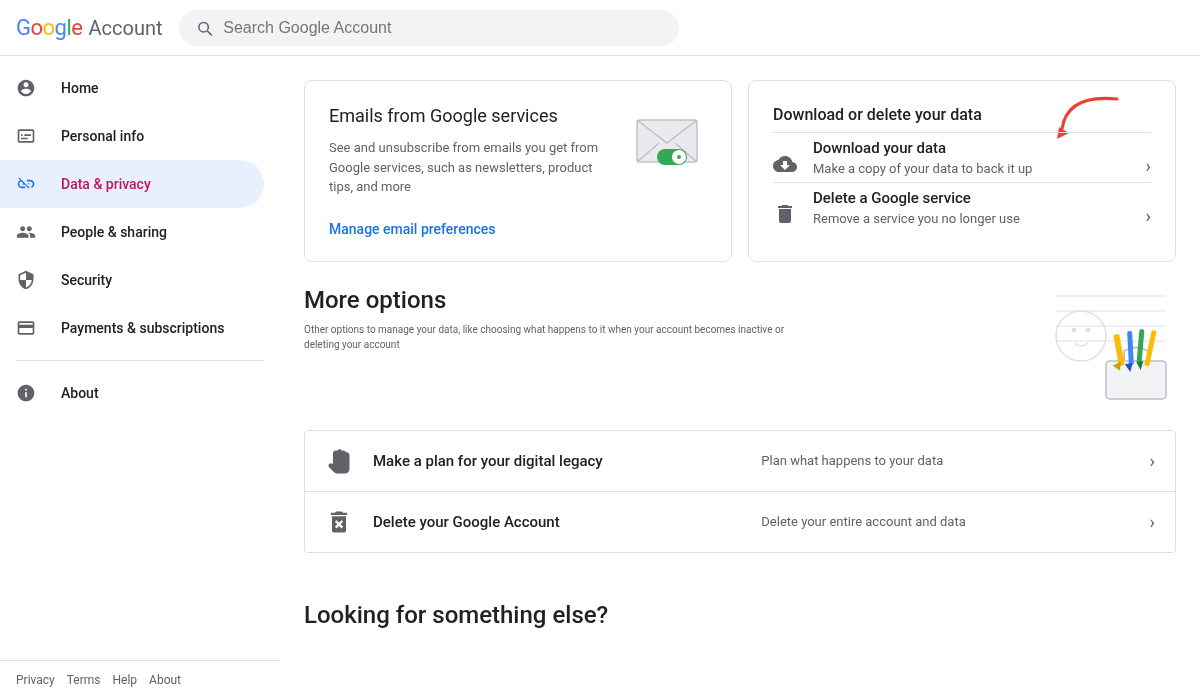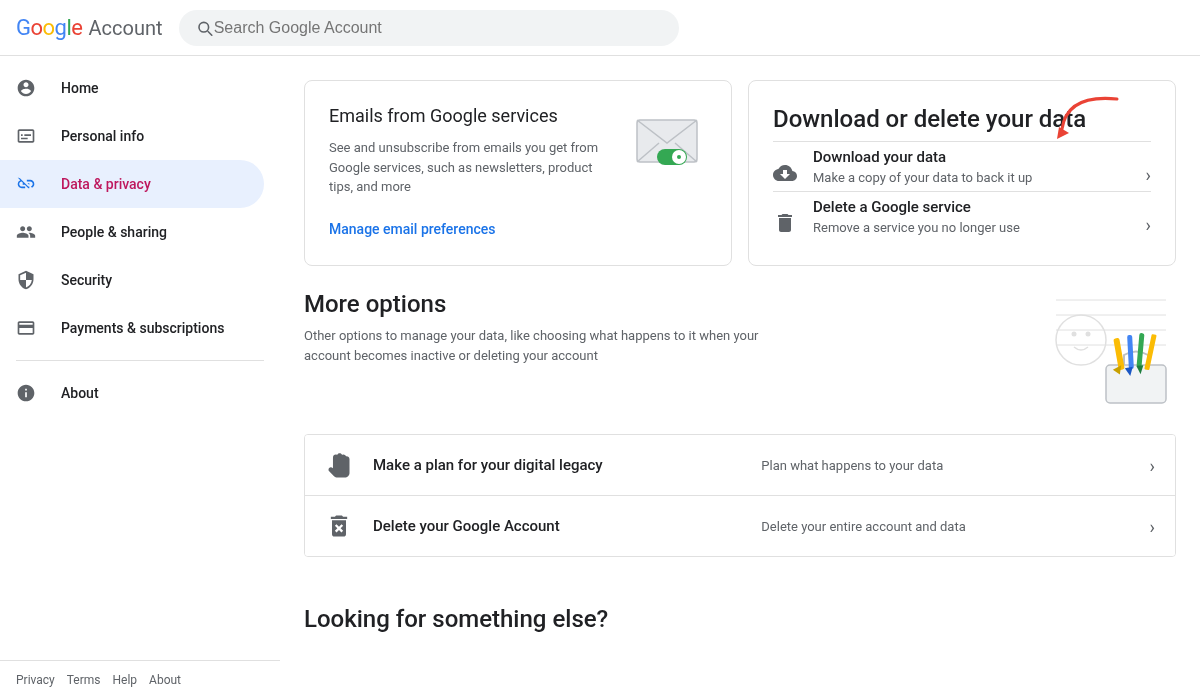--- a/index.html
+++ b/index.html
@@ -41,20 +41,21 @@
       font-weight: 400;
       margin-left: 2px;
     }
     .search-bar {
       display: flex;
       align-items: center;
       background: #f1f3f4;
       border-radius: 24px;
       padding: 8px 16px;
       width: 500px;
+      gap: 10px;
     }
     .search-bar input {
       border: none;
       background: transparent;
       outline: none;
       font-size: 16px;
       color: #202124;
       width: 100%;
     }
     .search-icon-svg {
@@ -183,21 +184,21 @@
     .email-card-link {
       color: #1a73e8;
       font-size: 14px;
       font-weight: 500;
       text-decoration: none;
       cursor: pointer;
     }
 
     
     .download-card-title {
-      font-size: 24px;
+      font-size: 16px;
       font-weight: 500;
       margin-bottom: 8px;
     }
     .download-list-item {
       display: flex;
       align-items: flex-end;
       padding: 6px 0;
       border-top: 1px solid #e0e0e0;
       gap: 16px;
       cursor: pointer;
@@ -236,21 +237,21 @@
       margin-bottom: 24px;
     }
     .more-options-text { flex: 1; max-width: 500px; }
     .more-options-title {
       font-size: 24px;
       font-weight: 500;
       color: #202124;
       margin-bottom: 8px;
     }
     .more-options-desc {
-      font-size: 13px;
+      font-size: 10px;
       color: #5f6368;
       line-height: 1.5;
     }
     .more-options-illustration {
       width: 200px;
       height: 120px;
       flex-shrink: 0;
     }
 
     

